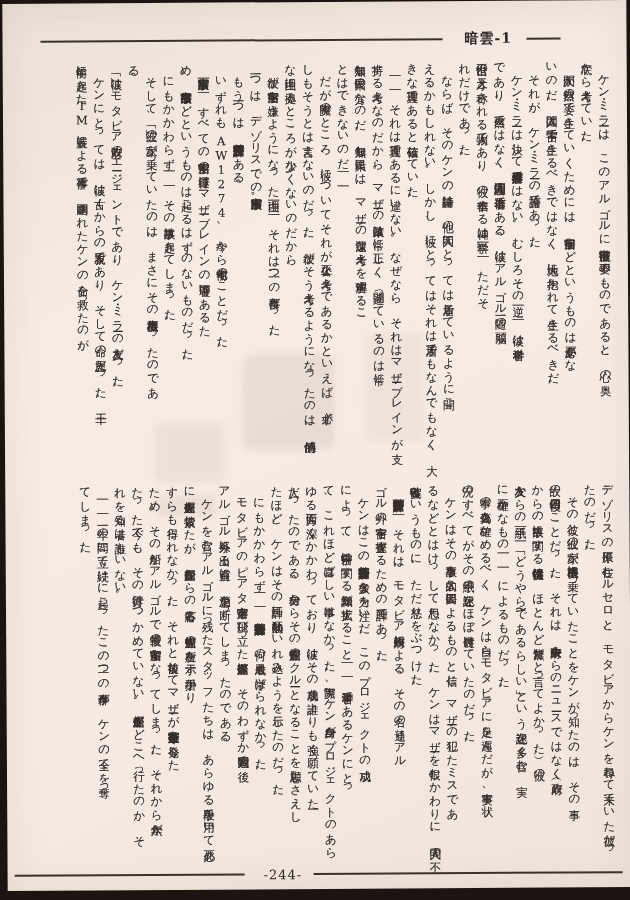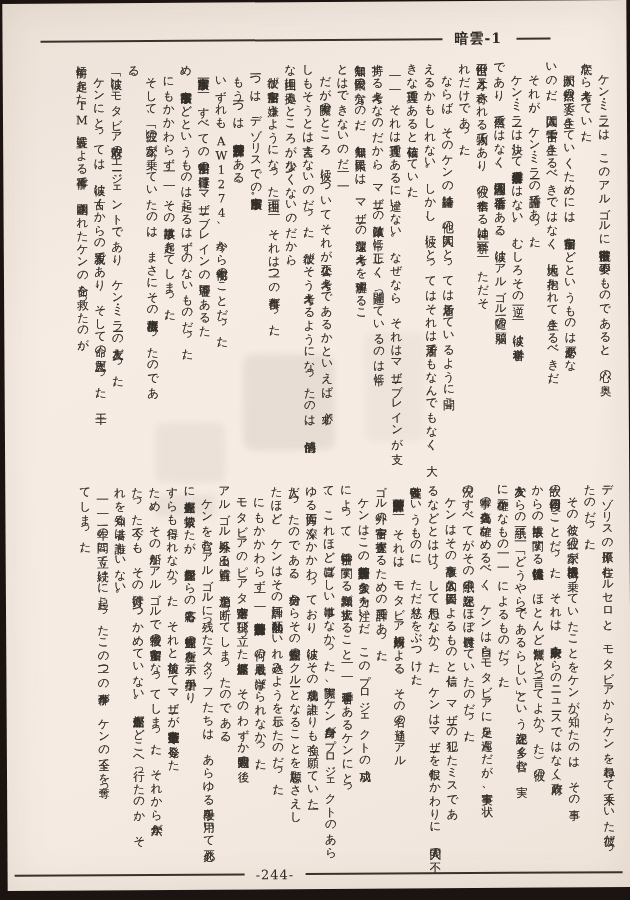--- a/index.html
+++ b/index.html
@@ -17,21 +17,21 @@
     box-shadow:inset 0 0 40px rgba(120,95,75,0.12);
   }
   
   .header{
     position:absolute;top:29px;left:0;right:0;height:18px;
     display:flex;align-items:center;
   }
   .rule{height:2px;background:#39322b;}
   .rule-long{margin-left:38px;width:402px;}
   .header-title{
-    margin-left:12px;
+    margin-left:22px;
     font-size:14px;font-weight:bold;color:#2e2925;letter-spacing:1px;
     white-space:nowrap;
   }
   .rule-short{margin-left:14px;width:34px;}
   
   .tblock{
     position:absolute;
     writing-mode:vertical-rl;
     text-orientation:upright;
     font-size:11.5px;
@@ -49,21 +49,21 @@
   .bleed-2{left:150px;top:420px;width:70px;height:60px;background:#97887b;opacity:0.10;border-radius:8px;}
   .bleed-3{left:360px;top:330px;width:60px;height:110px;background:#a3948a;opacity:0.08;border-radius:8px;}
   .bleed-4{left:150px;top:492px;width:60px;height:22px;background:#9b8d82;opacity:0.12;}
   
   .footer{
     position:absolute;left:0;right:0;top:864px;height:16px;
     display:flex;align-items:center;
   }
   .frule-left{margin-left:7px;width:230px;}
   .footer-page{
-    margin-left:11px;
+    margin-left:19px;
     font-size:13px;color:#2e2a25;letter-spacing:1px;white-space:nowrap;
   }
   .frule-right{margin-left:11px;flex:1;margin-right:9px;}
 </style>
 </head>
 <body>
 
 <div class="page">
 
   <div class="header">

